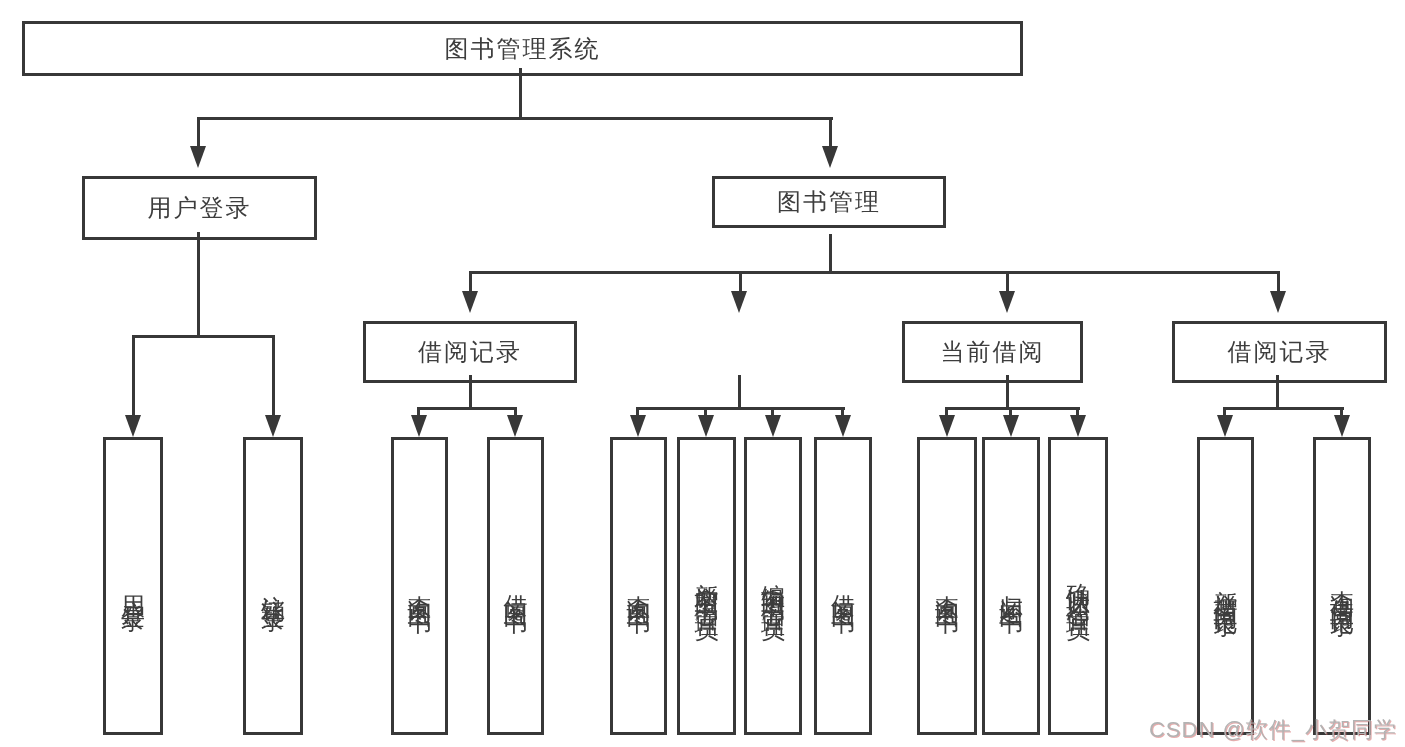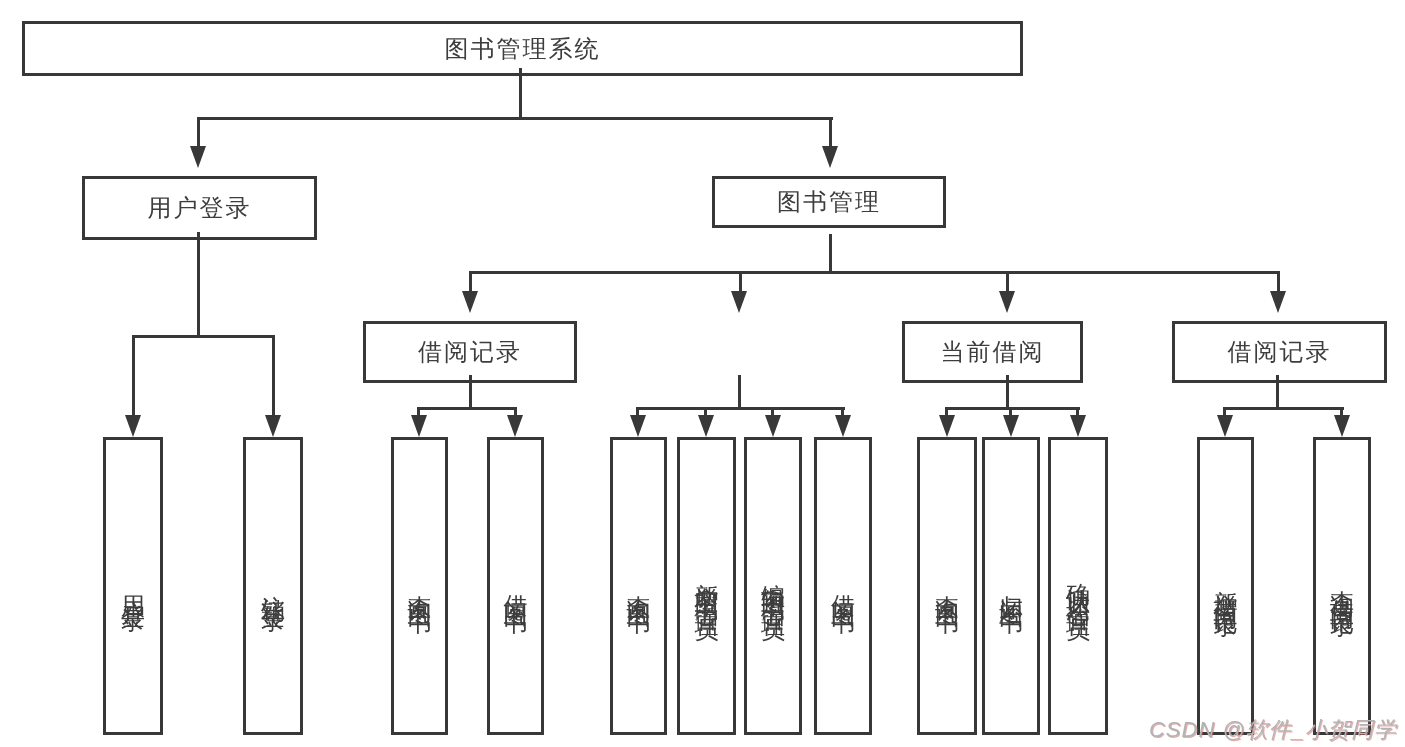--- a/index.html
+++ b/index.html
@@ -30,21 +30,20 @@
   .arrow{
     position:absolute;width:0;height:0;
     border-left:8px solid transparent;border-right:8px solid transparent;
     border-top:22px solid var(--line);
   }
   .watermark{
     position:absolute;right:8px;bottom:2px;
     color:var(--wm);font-size:22px;letter-spacing:1px;
     text-shadow:1px 1px 0 rgba(214,106,106,0.55);
     white-space:nowrap;
-    font-style:italic;
   }
 </style>
 </head>
 <body>
 
 <div class="canvas">
 
   <div class="box" style="left:22px;top:13px;width:1001px;height:55px">
     <span>图书管理系统</span>
   </div>

